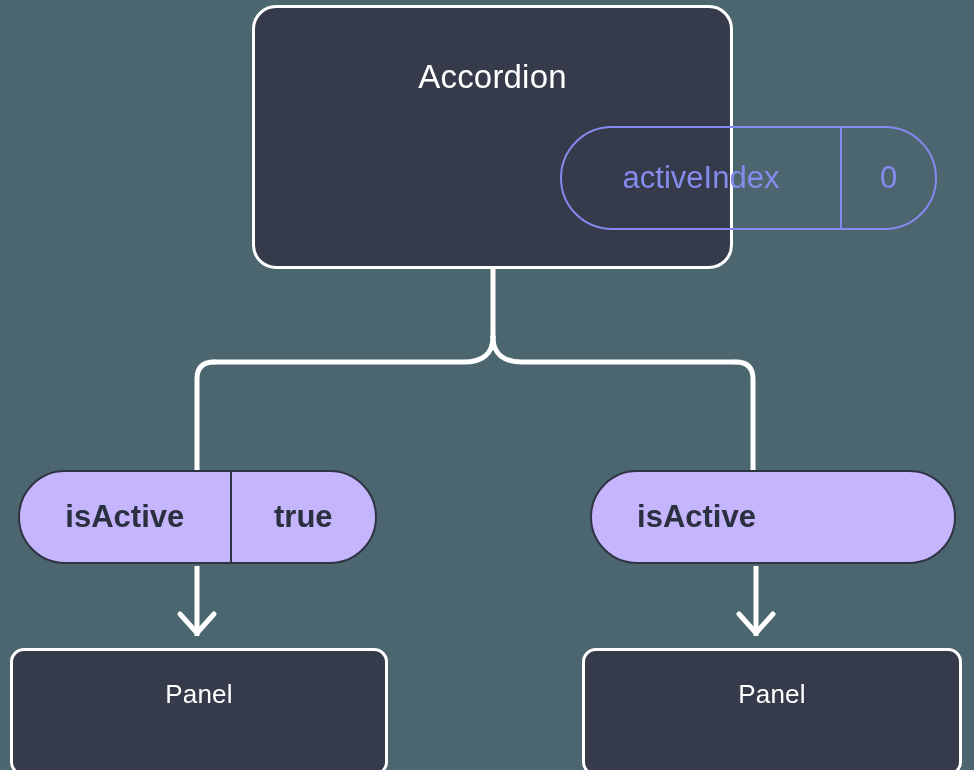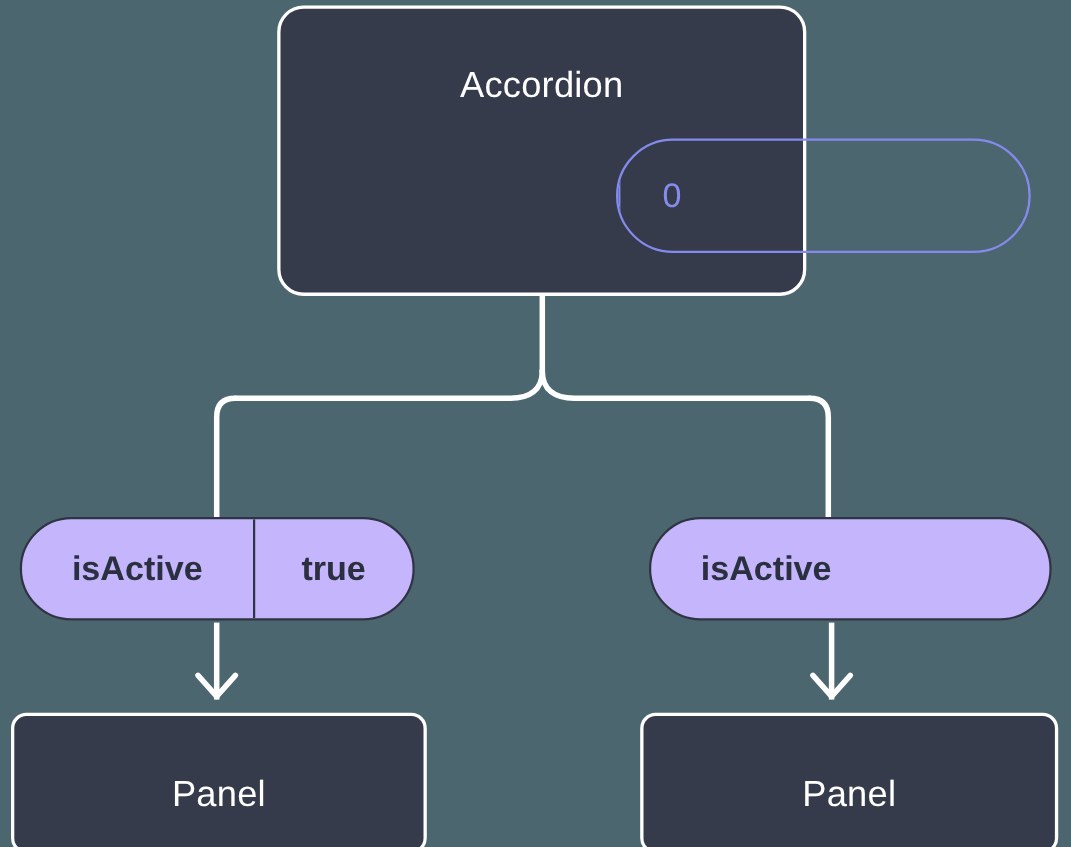--- a/index.html
+++ b/index.html
@@ -70,22 +70,22 @@
     width: 378px;
     height: 128px;
   }
   #panel-right {
     left: 582px;
     top: 648px;
     width: 380px;
     height: 128px;
   }
   .panel-card .component-title {
-    top: 52px;
-    font-size: 33px;
+    top: 28px;
+    font-size: 26px;
   }
 
   
   .state-pill {
     position: absolute;
     display: flex;
     align-items: stretch;
     box-sizing: border-box;
     border-radius: 999px;
     overflow: hidden;
@@ -175,20 +175,21 @@
     <path d="M 180 614 L 197 633 L 214 614" fill="none" stroke="#ffffff" stroke-width="5" stroke-linecap="round" stroke-linejoin="round"></path>
 
     <path d="M 756 566 L 756 636" fill="none" stroke="#ffffff" stroke-width="5" stroke-linecap="butt"></path>
     <path d="M 739 614 L 756 633 L 773 614" fill="none" stroke="#ffffff" stroke-width="5" stroke-linecap="round" stroke-linejoin="round"></path>
   </svg>
 
   <div id="accordion-card" class="component-card">
     <div class="component-title">Accordion</div>
 
     <div id="accordion-state-pill" class="state-pill outlined">
+      <span class="pill-key">activeIndex</span>
       <span class="pill-value">0</span>
     </div>
   </div>
 
   <div id="pill-left" class="state-pill filled">
     <span class="pill-key">isActive</span>
     <span class="pill-value">true</span>
   </div>
 
   <div id="pill-right" class="state-pill filled">

